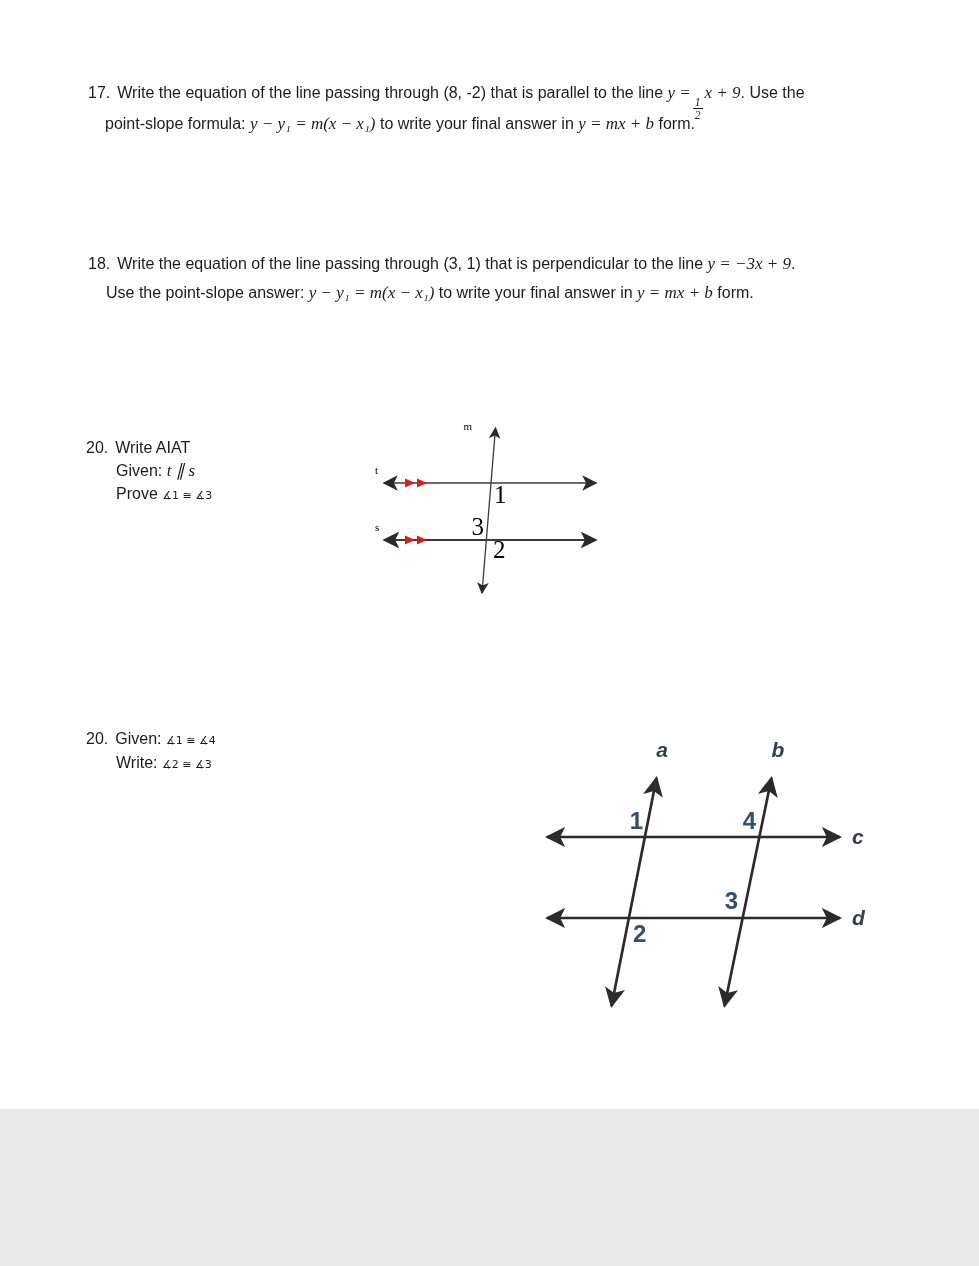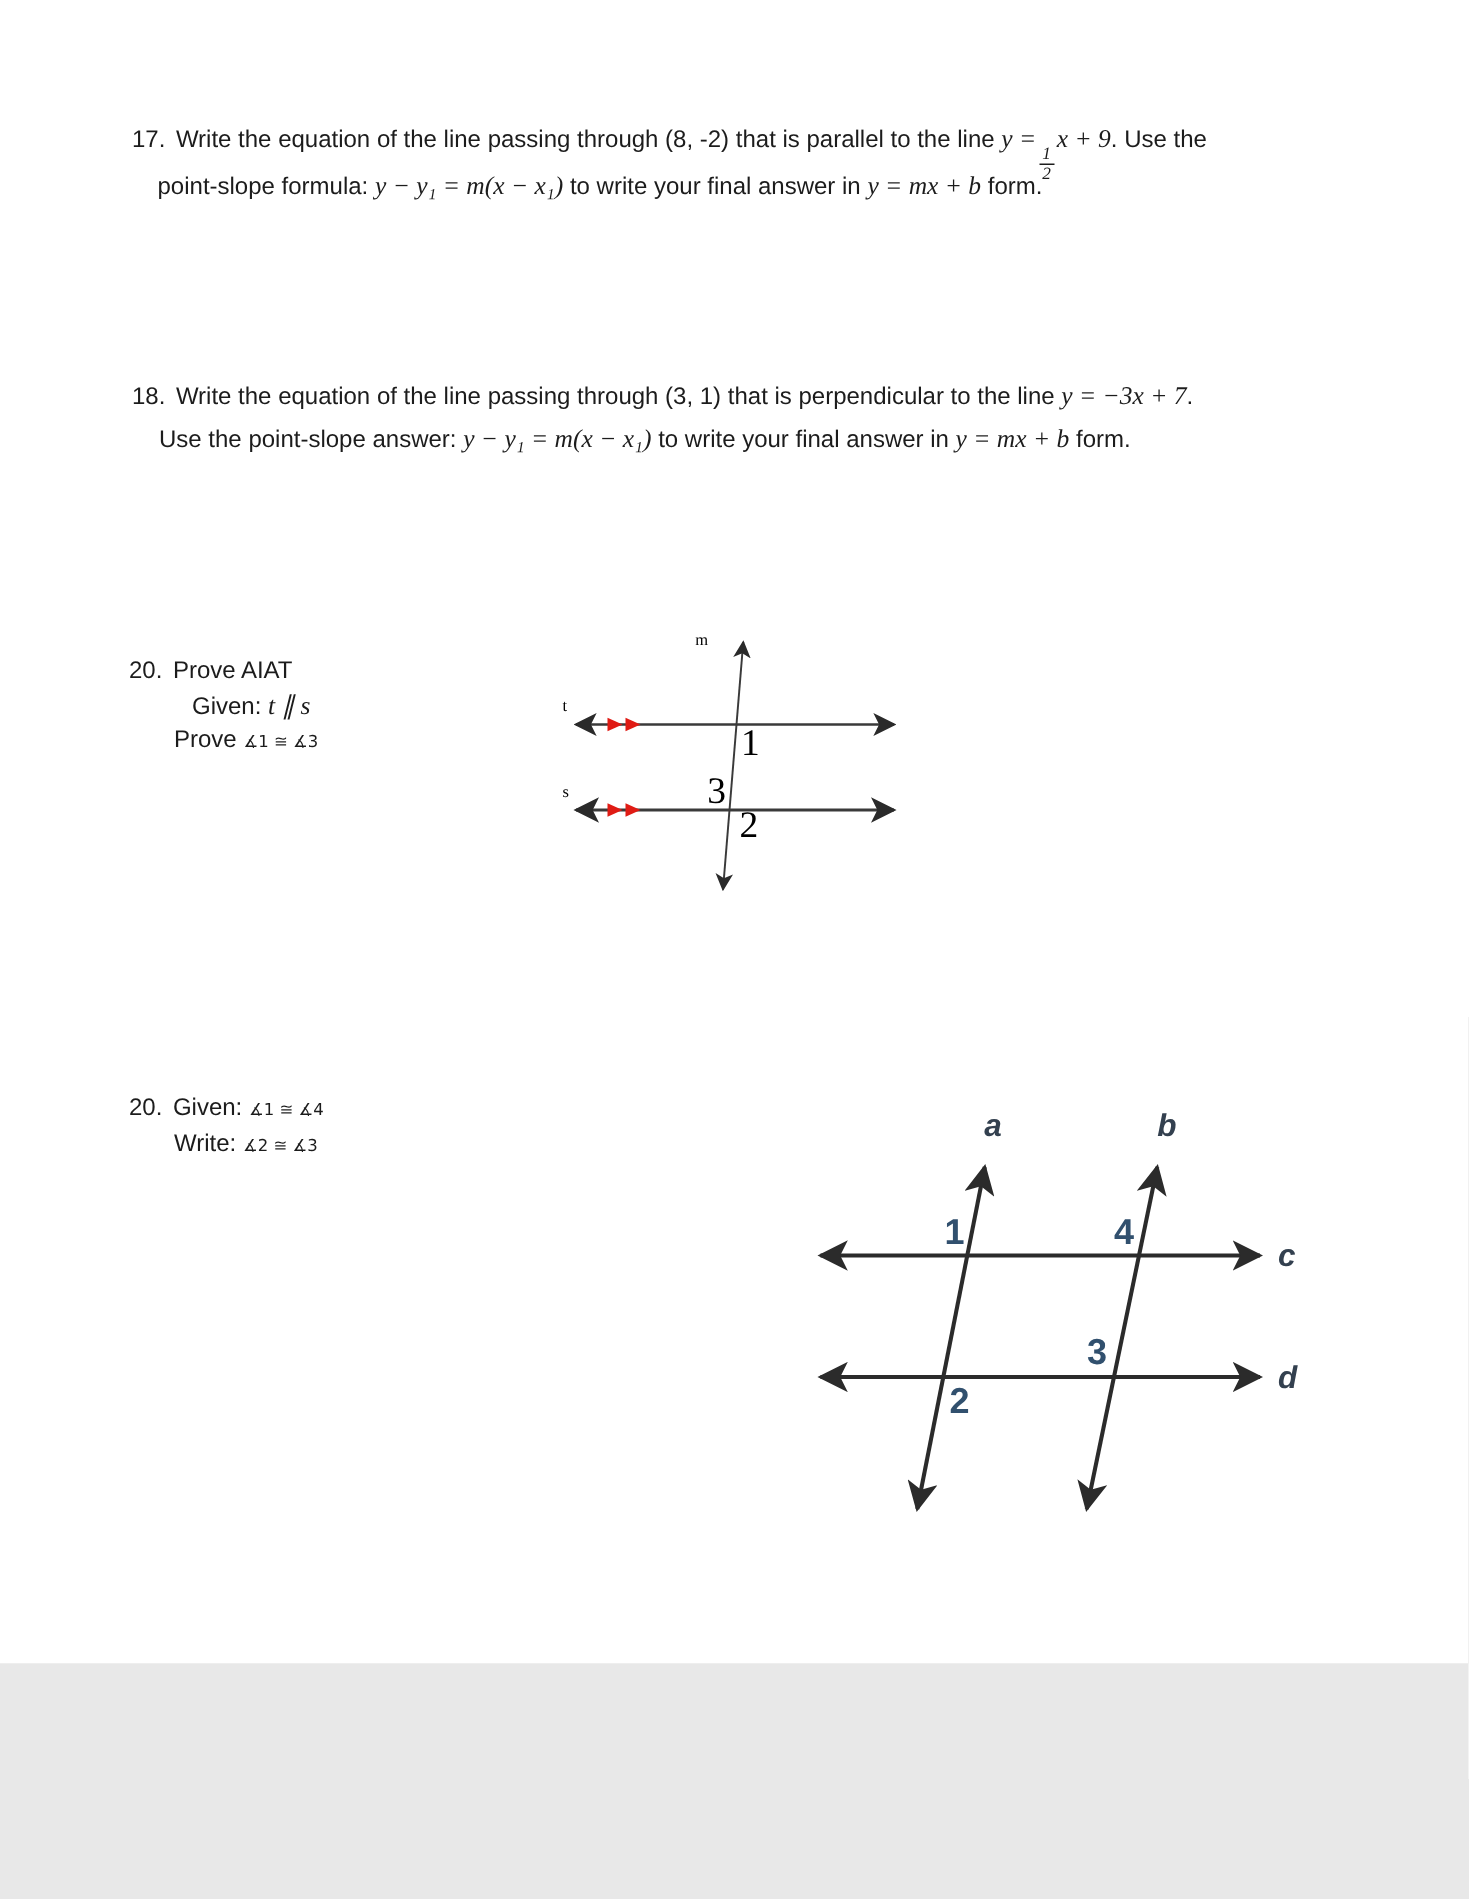--- a/index.html
+++ b/index.html
@@ -70,30 +70,30 @@
     <span class="num">17.</span><span>Write the equation of the line passing through (8, -2) that is parallel to the line </span><span class="m">y =</span><span class="frac">
         <span class="fn">1</span>
         <span class="fd">2</span>
       </span><span class="m">x + 9</span><span>. Use the</span>
   </div>
   <div class="line" style="left:105px;top:113px;">
     <span>point-slope formula: </span><span class="m">y − y₁ = m(x − x₁)</span><span> to write your final answer in </span><span class="m">y = mx + b</span><span> form.</span>
   </div>
 
   <div class="line" style="left:88px;top:253px;">
-    <span class="num">18.</span><span>Write the equation of the line passing through (3, 1) that is perpendicular to the line </span><span class="m">y = −3x + 7</span><span>.</span>
+    <span class="num">18.</span><span>Write the equation of the line passing through (3, 1) that is perpendicular to the line </span><span class="m">y = −3x + 9</span><span>.</span>
   </div>
   <div class="line" style="left:106px;top:282px;">
     <span>Use the point-slope answer: </span><span class="m">y − y₁ = m(x − x₁)</span><span> to write your final answer in </span><span class="m">y = mx + b</span><span> form.</span>
   </div>
 
   <div class="line" style="left:86px;top:437px;">
-    <span class="num">20.</span><span>Prove AIAT</span>
+    <span class="num">20.</span><span>Write AIAT</span>
   </div>
-  <div class="line" style="left:128px;top:460px;text-align:right;">
+  <div class="line" style="left:116px;top:460px;text-align:right;">
     <span>Given: </span><span class="m">t ∥ s</span>
   </div>
   <div class="line" style="left:116px;top:483px;">
     <span>Prove </span><span class="sym">∡1 ≅ ∡3</span>
   </div>
 
   <svg style="left:368px;top:412px;" width="242" height="192" viewBox="0 0 242 192">
     <defs>
       <marker id="ah19" viewBox="0 0 10 10" refX="9" refY="5" markerWidth="9" markerHeight="9" orient="auto-start-reverse">
         <path d="M0,0 L10,5 L0,10 L2.5,5 z" fill="#2a2a2a"></path>

